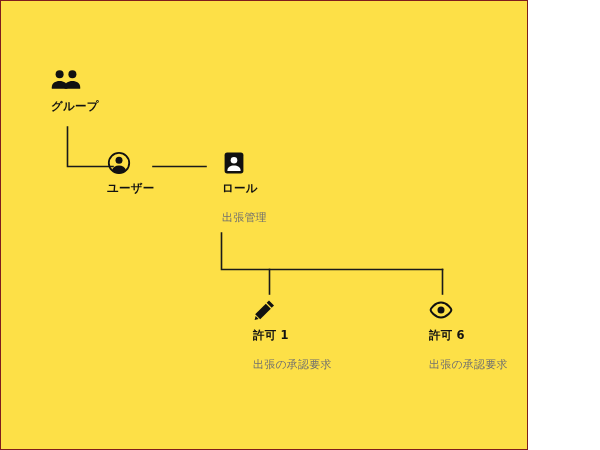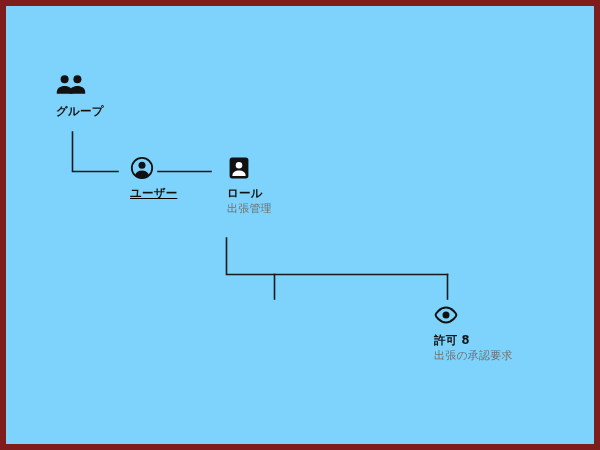--- a/index.html
+++ b/index.html
@@ -6,24 +6,24 @@
   html, body {
     margin: 0;
     padding: 0;
     background: #ffffff;
   }
   body {
     font-family: "DejaVu Sans", "Liberation Sans", sans-serif;
   }
   #canvas {
     position: relative;
-    width: 600px;
+    width: 528px;
     height: 450px;
-    background: #7dd3fc;
-    border: 6px solid #7f1d1d;
+    background: #fde047;
+    border: 1px solid #7f1d1d;
     box-sizing: border-box;
     overflow: hidden;
   }
   #wires {
     position: absolute;
     left: 0;
     top: 0;
     width: 600px;
     height: 450px;
     pointer-events: none;
@@ -46,29 +46,29 @@
     line-height: 15px;
   }
   .node-sub {
     display: block;
     font-size: 11px;
     font-weight: normal;
     color: #6f6f6f;
     letter-spacing: 0.2px;
     white-space: nowrap;
     line-height: 15px;
-    margin-top: 0;
+    margin-top: 14px;
   }
   .node-sub:empty {
     display: none;
   }
 
   
   #node-group     { left: 50px;  top: 66px; }
-  #node-user      { left: 124px; top: 150px; text-decoration: underline; }
+  #node-user      { left: 106px; top: 150px; }
   #node-role      { left: 221px; top: 150px; }
   #node-perm1     { left: 252px; top: 297px; }
   #node-perm2     { left: 428px; top: 297px; }
 
   #node-user .node-icon,
   #node-role .node-icon { height: 24px; }
   #node-perm1 .node-icon,
   #node-perm2 .node-icon { height: 24px; }
 </style>
 </head>
@@ -123,25 +123,38 @@
       <svg width="24" height="24" viewBox="0 0 24 24" aria-hidden="true">
         <rect x="2.6" y="1.6" width="18.8" height="20.8" rx="2.6" ry="2.6" fill="#111111"></rect>
         <circle cx="12" cy="9.2" r="3.3" fill="#ffffff"></circle>
         <path d="M5.4 19.4 c0-3.3 3.0-4.9 6.6-4.9 s6.6 1.6 6.6 4.9 v0.6 H5.4 Z" fill="#ffffff"></path>
       </svg>
     </span>
     <span class="node-title">ロール</span>
     <span class="node-sub">出張管理</span>
   </div>
 
+  <div class="node" id="node-perm1">
+    <span class="node-icon">
+      <svg width="24" height="24" viewBox="0 0 24 24" aria-hidden="true">
+        <g fill="#111111">
+          <path d="M16.0 2.4 l5.0 5.0 -2.3 2.3 -5.0 -5.0 Z"></path>
+          <path d="M12.8 5.7 l5.0 5.0 -10.6 10.6 -5.0 -5.0 Z"></path>
+          <path d="M1.6 22.0 l1.0 -4.0 3.0 3.0 Z"></path>
+        </g>
+      </svg>
+    </span>
+    <span class="node-title">許可 1</span>
+    <span class="node-sub">出張の承認要求</span>
+  </div>
 
   <div class="node" id="node-perm2">
     <span class="node-icon">
       <svg width="24" height="24" viewBox="0 0 24 24" aria-hidden="true">
         <path d="M12 4.6 C5.4 4.6 1.6 11.0 1.6 12 S5.4 19.4 12 19.4 S22.4 13.0 22.4 12 S18.6 4.6 12 4.6 Z" fill="none" stroke="#111111" stroke-width="2.0"></path>
         <circle cx="12" cy="12" r="3.5" fill="#111111"></circle>
       </svg>
     </span>
-    <span class="node-title">許可 8</span>
+    <span class="node-title">許可 6</span>
     <span class="node-sub">出張の承認要求</span>
   </div>
 
 </div>
 
 </body></html>

